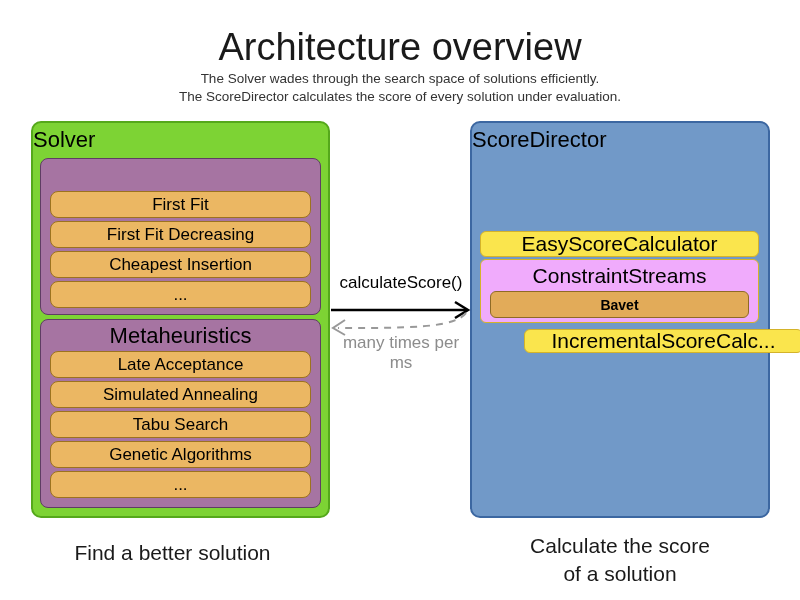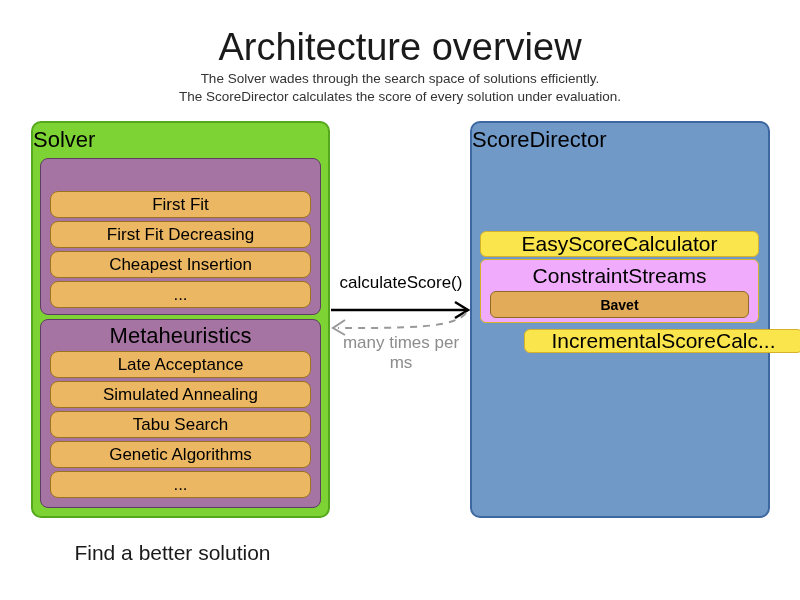--- a/index.html
+++ b/index.html
@@ -150,14 +150,18 @@
     </g>
     <g>
       <path d="M 466 313 C 455 326, 425 328.5, 338 328" fill="none" stroke="#999999" stroke-width="2" stroke-dasharray="7,6"></path>
       <polyline points="345,320 333,328 345,335" fill="none" stroke="#999999" stroke-width="2"></polyline>
     </g>
   </svg>
   <div class="call-label">calculateScore()</div>
   <div class="freq-label">many times per ms</div>
 
   <div class="caption left">Find a better solution</div>
+  <div class="caption right">
+    <div>Calculate the score</div>
+    <div>of a solution</div>
+  </div>
 
 </div>
 
 </body></html>

